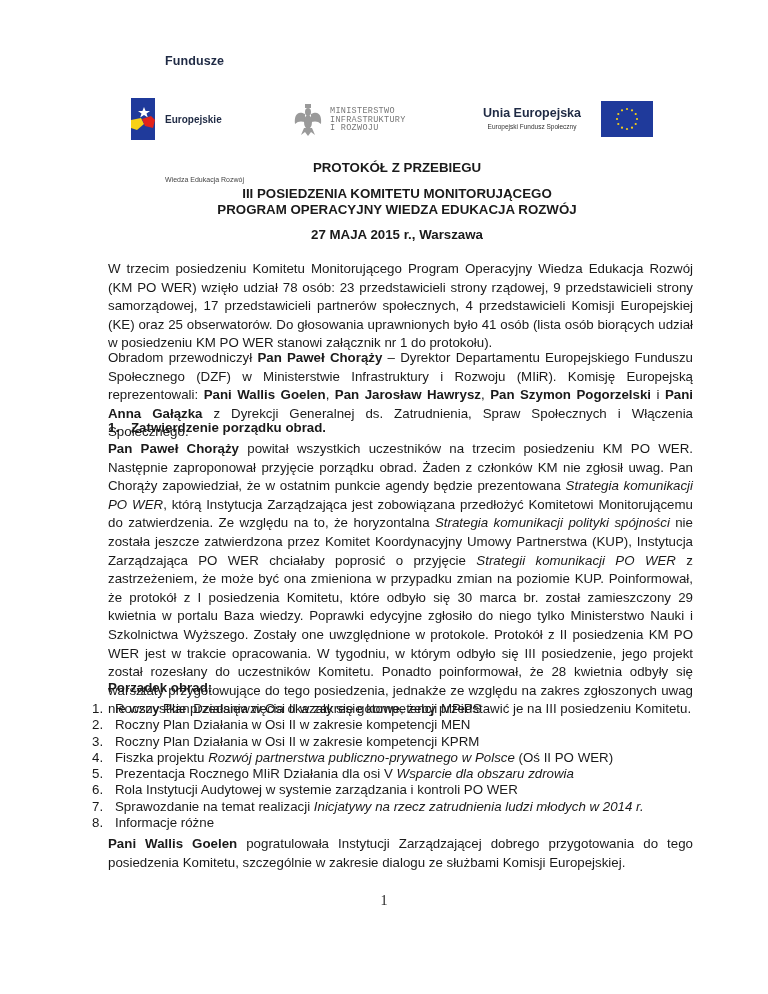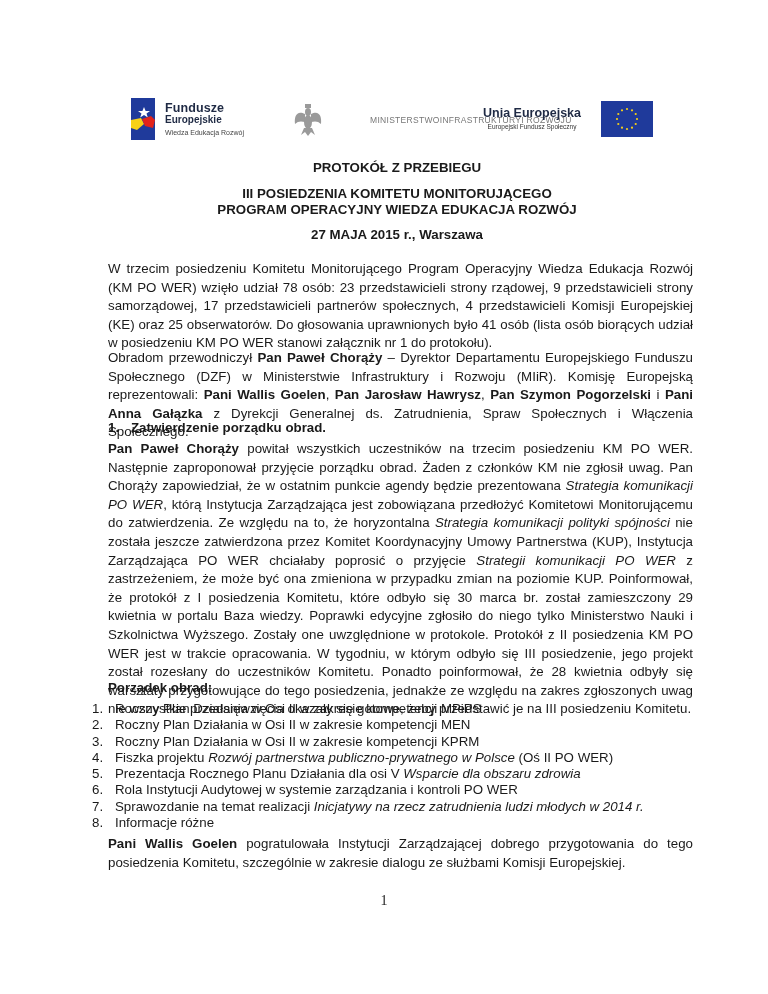--- a/index.html
+++ b/index.html
@@ -4,29 +4,29 @@
 <style>
   html, body { margin: 0; padding: 0; background: #ffffff; }
   body { width: 768px; height: 994px; position: relative; overflow: hidden;
          font-family: "Liberation Sans", sans-serif; color: #1a1a1a; }
   .page { position: absolute; left: 0; top: 0; width: 768px; height: 994px; background: #fff; }
 
   
   .logos { position: absolute; top: 96px; left: 0; width: 768px; height: 50px; }
   .logo-fe { position: absolute; left: 131px; top: 0; height: 46px; display: flex; align-items: center; }
   .fe-mark { width: 24px; height: 42px; position: relative; margin-right: 10px; }
-  .fe-text { display: flex; flex-direction: column; line-height: 1; }
+  .fe-text { display: flex; flex-direction: column; line-height: 1; gap: 47px; }
   .fe-t1 { font-size: 12.5px; font-weight: bold; color: #1f2a44; letter-spacing: 0.1px; }
   .fe-t2 { font-size: 10px; font-weight: bold; color: #1f2a44; margin-top: 1px; }
   .fe-t3 { font-size: 7px; color: #444; margin-top: 4px; }
 
   .logo-mir { position: absolute; left: 293px; top: 2px; height: 44px; display: flex; align-items: center; }
   .mir-eagle { width: 30px; height: 36px; margin-right: 7px; }
-  .mir-text { display: flex; flex-direction: row; font-family: Liberation Sans, sans-serif;
-              font-size: 8.5px; color: #777; line-height: 1.05; letter-spacing: 0.3px; margin-left: 40px; }
+  .mir-text { display: flex; flex-direction: column; font-family: Liberation Mono, monospace;
+              font-size: 8.5px; color: #777; line-height: 1.05; letter-spacing: 0.3px; }
 
   .logo-ue { position: absolute; left: 460px; top: 4px; height: 40px; width: 200px; }
   .ue-text { position: absolute; right: 79px; top: 7px; text-align: center; line-height: 1; }
   .ue-t1 { font-size: 12.5px; font-weight: bold; color: #1f2a44; }
   .ue-t2 { font-size: 6.5px; color: #333; margin-top: 4px; white-space: nowrap; }
   .ue-flag { position: absolute; right: 7px; top: 1px; width: 52px; height: 36px; background: #1f3a9b; }
 
   
   .title { position: absolute; left: 0; width: 768px; text-align: center; font-weight: bold; font-size: 13.3px; color: #1a1a1a; margin-left: 13px; }
   .t1 { top: 160px; }
@@ -140,21 +140,21 @@
     <li>
         <span class="num">3.</span>
         <span><span>Roczny Plan Działania w Osi II  w zakresie kompetencji KPRM</span><i></i><span></span></span>
       </li>
     <li>
         <span class="num">4.</span>
         <span><span>Fiszka projektu </span><i>Rozwój partnerstwa publiczno-prywatnego w Polsce</i><span> (Oś II PO WER)</span></span>
       </li>
     <li>
         <span class="num">5.</span>
-        <span><span>Prezentacja Rocznego Planu Działania dla osi V </span><i>Wsparcie dla obszaru zdrowia</i><span></span></span>
+        <span><span>Prezentacja Rocznego MIiR Działania dla osi V </span><i>Wsparcie dla obszaru zdrowia</i><span></span></span>
       </li>
     <li>
         <span class="num">6.</span>
         <span><span>Rola Instytucji Audytowej w systemie zarządzania i kontroli PO WER</span><i></i><span></span></span>
       </li>
     <li>
         <span class="num">7.</span>
         <span><span>Sprawozdanie na temat realizacji </span><i>Inicjatywy na rzecz zatrudnienia ludzi młodych w 2014 r.</i><span></span></span>
       </li>
     <li>

